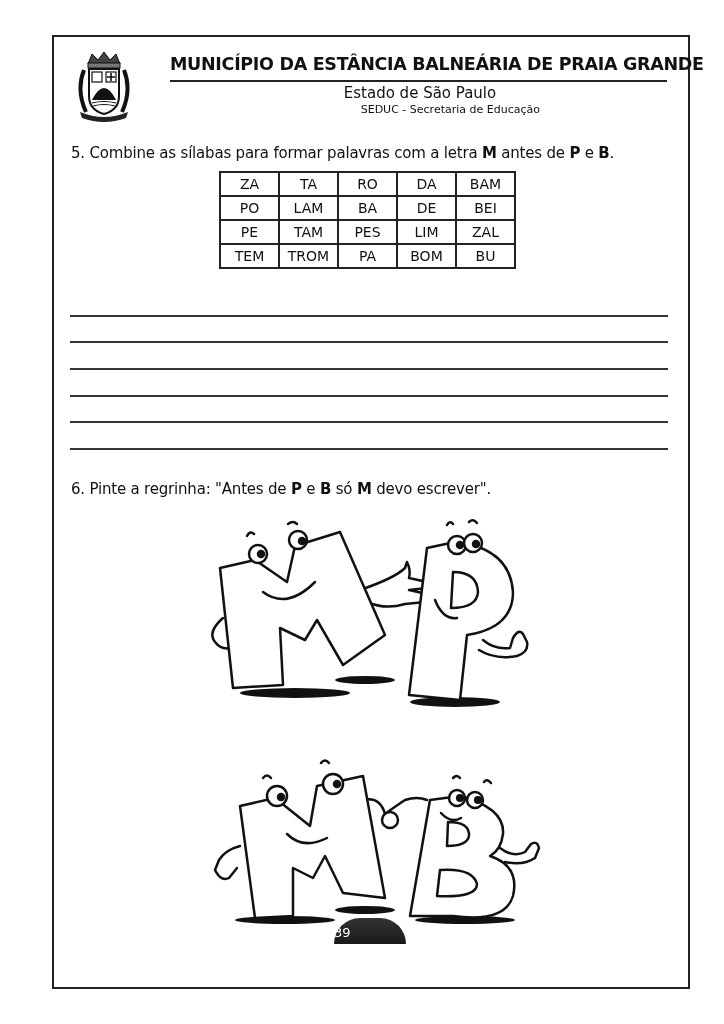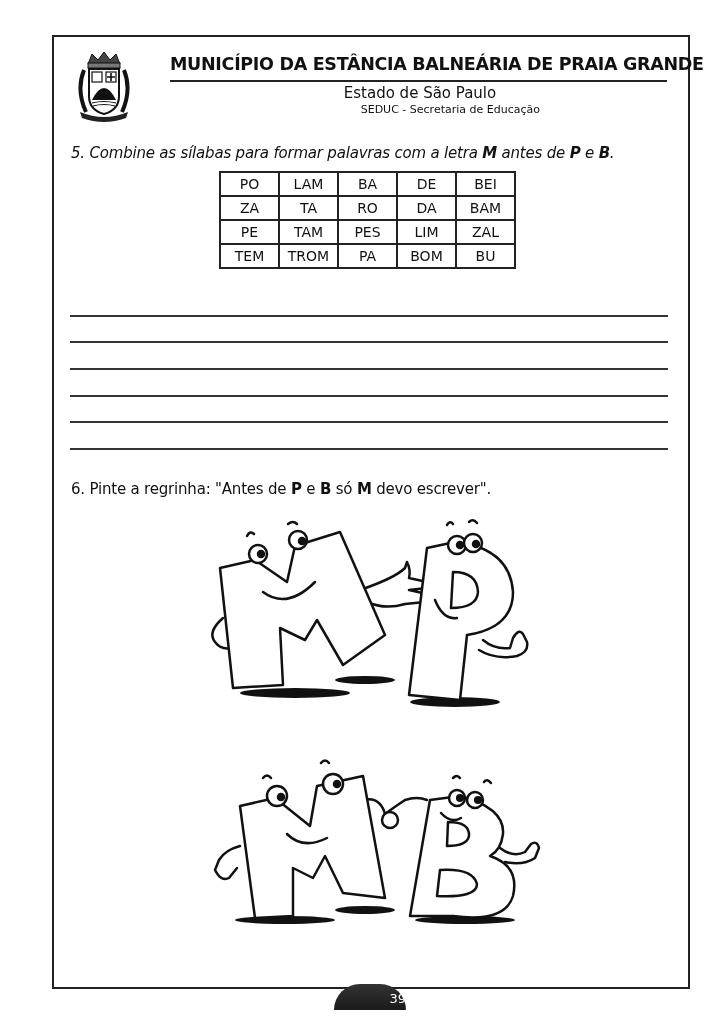--- a/index.html
+++ b/index.html
@@ -9,30 +9,30 @@
            border:2px solid #222; box-sizing:content-box; }
   .crest { position:absolute; left:74px; top:50px; width:60px; height:72px; }
   .title { position:absolute; left:170px; top:54px; width:497px; text-align:left;
            font-family:"DejaVu Sans", sans-serif; font-weight:bold; font-size:17.5px;
            letter-spacing:-0.3px; white-space:nowrap; }
   .title-rule { position:absolute; left:170px; top:80px; width:497px; height:1.5px; background:#222; }
   .sub1 { position:absolute; left:320px; top:84px; width:200px; text-align:center; font-size:15px; }
   .sub2 { position:absolute; left:300px; top:103px; width:240px; text-align:right; font-size:11px; }
   .q { position:absolute; font-size:15px; white-space:nowrap; letter-spacing:-0.2px; }
   .q b { font-weight:bold; }
-  .q5 { left:71px; top:144px;font-style:italic; }
+  .q5 { left:71px; top:144px; }
   .q6 { left:71px; top:480px; }
   table.syl { position:absolute; left:219px; top:171px; border-collapse:collapse; }
   table.syl td { border:2px solid #222; width:57px; height:22px; text-align:center;
                  font-size:14px; padding:0; }
   .wline { position:absolute; left:70px; width:598px; height:1.5px; background:#333; }
   .art { position:absolute; }
-  .pagebadge { position:absolute; left:334px; top:984px; width:72px; height:26px;
+  .pagebadge { position:absolute; left:334px; top:918px; width:72px; height:26px;
                background:linear-gradient(#333,#1a1a1a); border-radius:36px 36px 0 0;
-               color:#fff; text-align:right; font-size:13px; line-height:30px; }
+               color:#fff; text-align:left; font-size:13px; line-height:30px; }
 </style>
 </head>
 <body>
 
 <div class="frame"></div>
 
 <svg class="crest" viewBox="0 0 60 72">
 
   <path d="M14 14 L18 4 L24 10 L30 2 L36 10 L42 4 L46 14 Z" fill="#444" stroke="#111" stroke-width="1"></path>
   <rect x="14" y="13" width="32" height="5" fill="#777" stroke="#111" stroke-width="1"></rect>
@@ -55,32 +55,32 @@
 <div class="sub1">Estado de São Paulo</div>
 <div class="sub2">SEDUC - Secretaria de Educação</div>
 
 <div class="q q5">
   <span>5.</span><span> Combine as sílabas para formar palavras com a letra </span><b>M</b><span> antes de </span><b>P</b><span> e </span><b>B</b><span>.</span>
 </div>
 
 <table class="syl">
   <tbody>
       <tr>
+    <td>ZA</td>
+    <td>TA</td>
+    <td>RO</td>
+    <td>DA</td>
+    <td>BAM</td>
+  </tr>
+  <tr>
     <td>PO</td>
     <td>LAM</td>
     <td>BA</td>
     <td>DE</td>
     <td>BEI</td>
-  </tr>
-  <tr>
-    <td>ZA</td>
-    <td>TA</td>
-    <td>RO</td>
-    <td>DA</td>
-    <td>BAM</td>
   </tr>
   <tr>
     <td>PE</td>
     <td>TAM</td>
     <td>PES</td>
     <td>LIM</td>
     <td>ZAL</td>
   </tr>
   <tr>
     <td>TEM</td>

